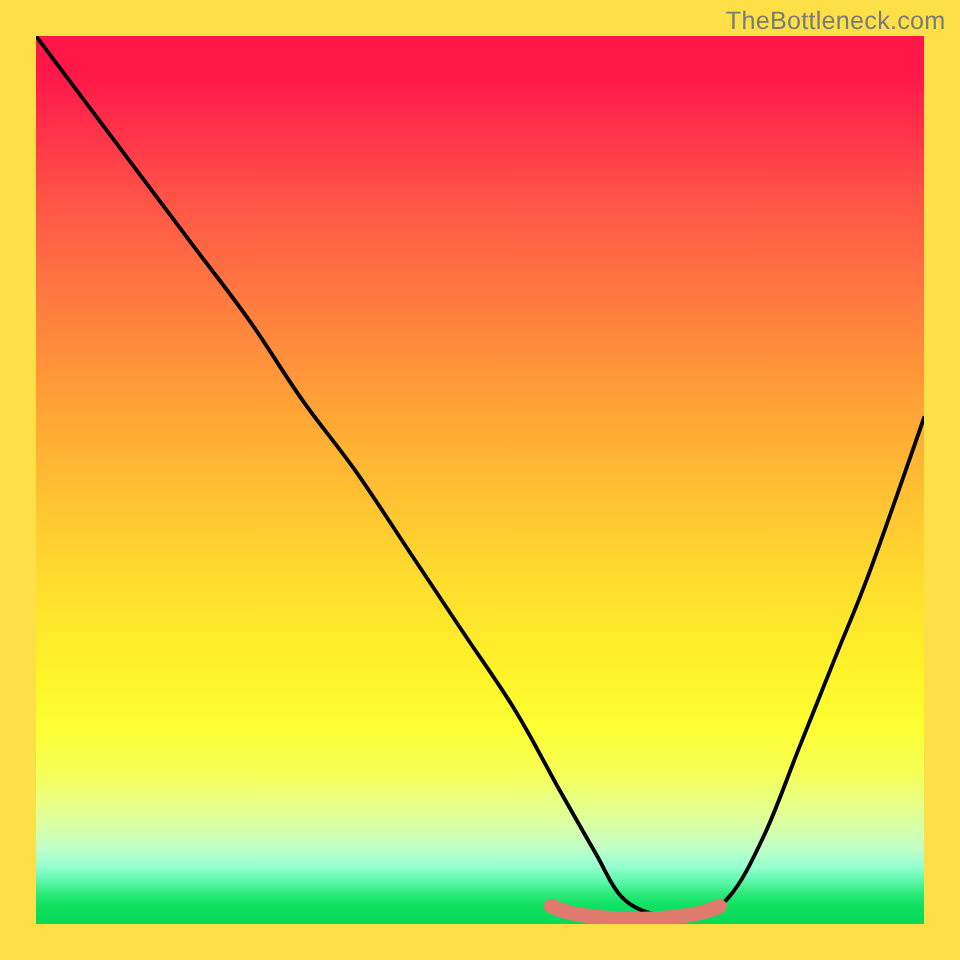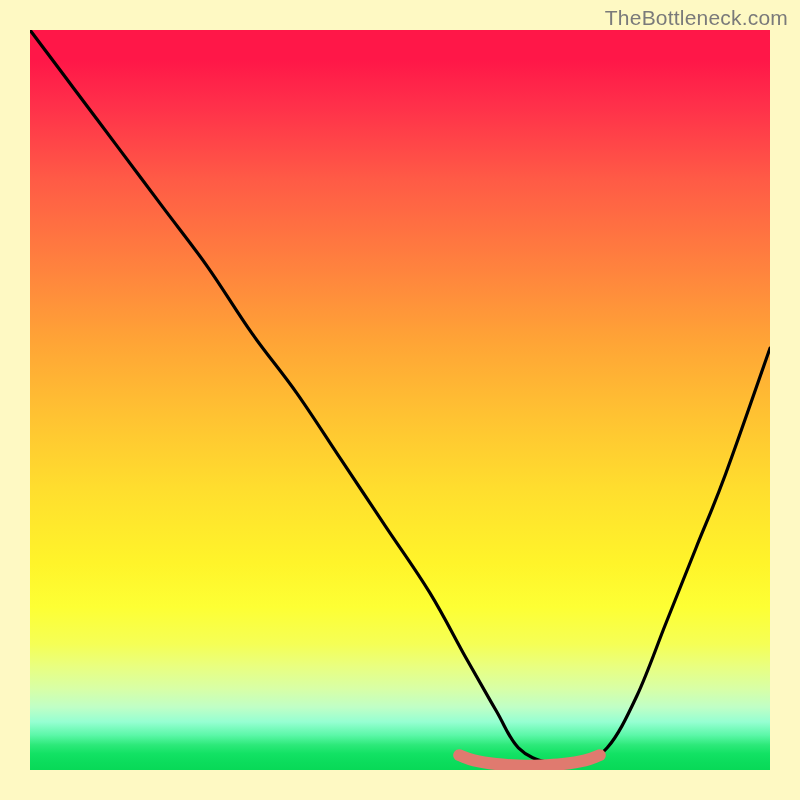--- a/index.html
+++ b/index.html
@@ -10,21 +10,21 @@
     background: #000;
     overflow: hidden;
     font-family: Arial, Helvetica, sans-serif;
   }
   .frame {
     position: absolute;
     top: 0;
     left: 0;
     width: 800px;
     height: 800px;
-    background: #fef9c3;
+    background: #fde047;
   }
   .plot {
     position: absolute;
     top: 30px;
     left: 30px;
     width: 740px;
     height: 740px;
     overflow: hidden;
   }
   .gradient {

